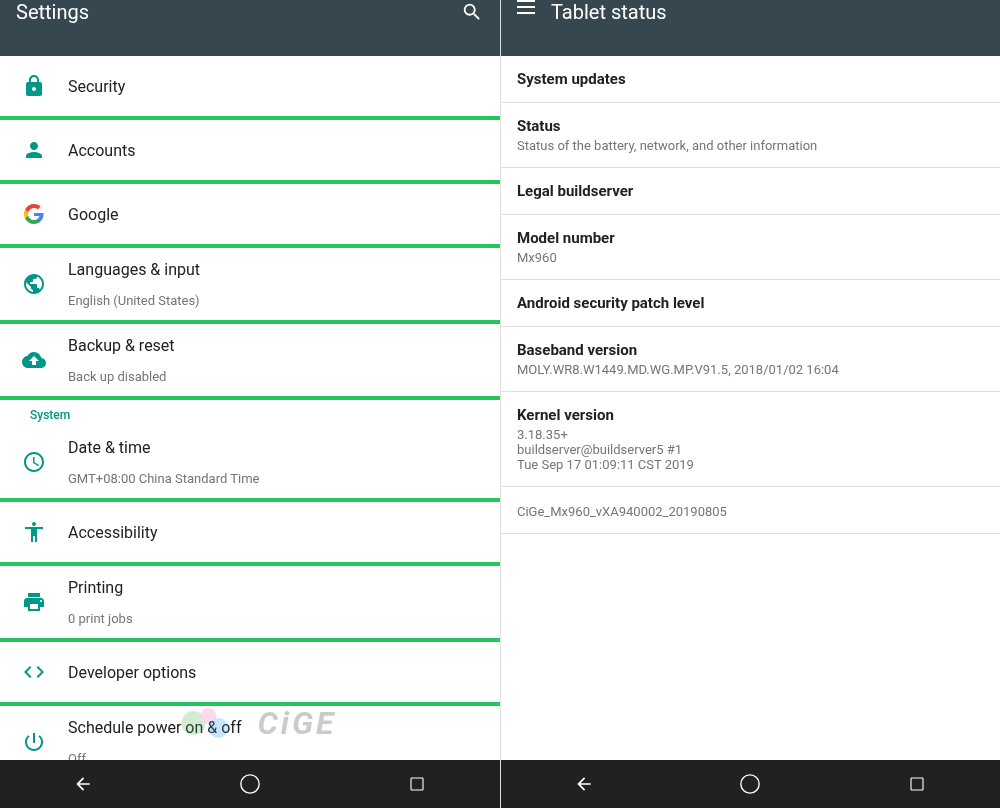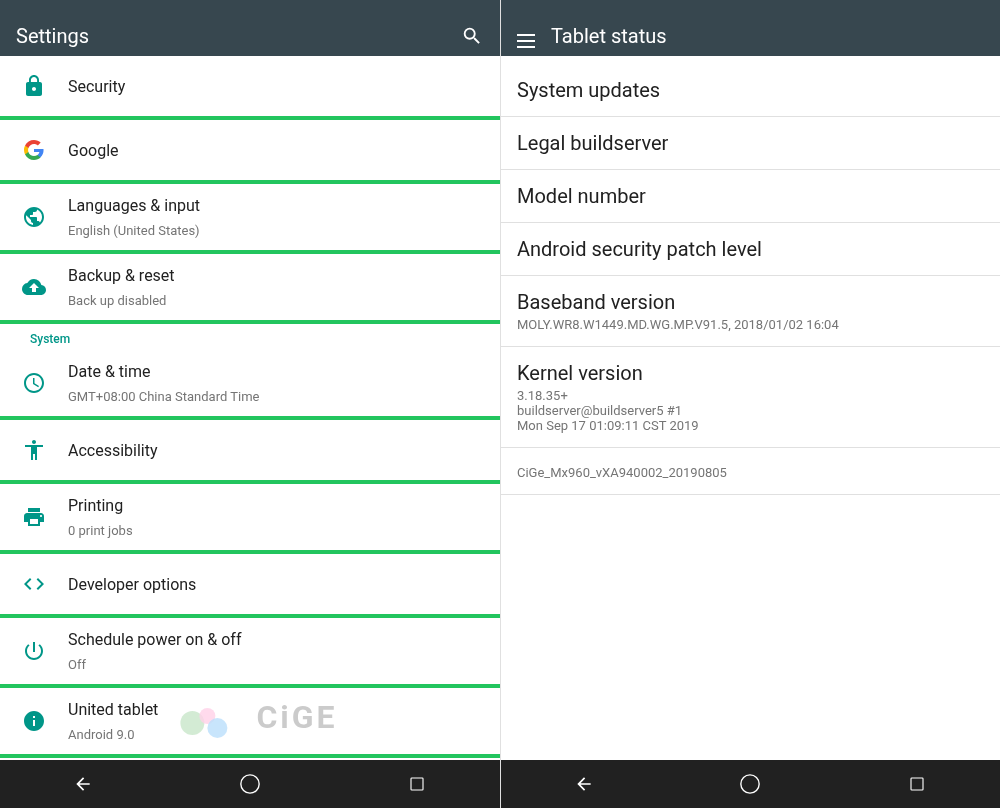--- a/index.html
+++ b/index.html
@@ -15,31 +15,30 @@
     }
 
     
     .right-panel {
       width: 500px;
       background: #fff;
       display: flex;
       flex-direction: column;
       height: 808px;
       border-left: 1px solid #e0e0e0;
-      gap: 8px;
     }
 
     
     .top-bar {
       background: #37474f;
       color: #fff;
       height: 56px;
       display: flex;
-      align-items: flex-end;
-      padding: 8px 16px;
+      align-items: flex-start;
+      padding: 0 16px;
       flex-shrink: 0;
     }
     .top-bar-title {
       font-size: 20px;
       font-weight: 400;
       flex: 1;
     }
     .top-bar-icon {
       width: 24px;
       height: 24px;
@@ -110,21 +109,21 @@
 
     .item-title {
       font-size: 16px;
       color: #212121;
       font-weight: 400;
     }
 
     .item-subtitle {
       font-size: 13px;
       color: #757575;
-      margin-top: 8px;
+      margin-top: 14px;
     }
 
     
     .bottom-nav {
       background: #212121;
       height: 48px;
       display: flex;
       align-items: center;
       justify-content: space-around;
       flex-shrink: 0;
@@ -145,23 +144,23 @@
       overflow-y: auto;
     }
 
     .status-item {
       padding: 14px 16px;
       border-bottom: 1px solid #e0e0e0;
       cursor: pointer;
     }
 
     .status-item-title {
-      font-size: 20px;
+      font-size: 15px;
       color: #212121;
-      font-weight: 400;
+      font-weight: 700;
     }
 
     .status-item-subtitle {
       font-size: 13px;
       color: #757575;
       margin-top: 3px;
     }
   </style>
 </head>
 <body>
@@ -183,20 +182,30 @@
       <div class="item-icon">
         <svg viewBox="0 0 24 24">
             <path d="M18 8h-1V6c0-2.76-2.24-5-5-5S7 3.24 7 6v2H6c-1.1 0-2 .9-2 2v10c0 1.1.9 2 2 2h12c1.1 0 2-.9 2-2V10c0-1.1-.9-2-2-2zM12 17c-1.1 0-2-.9-2-2s.9-2 2-2 2 .9 2 2-.9 2-2 2zm3.1-9H8.9V6c0-1.71 1.39-3.1 3.1-3.1 1.71 0 3.1 1.39 3.1 3.1v2z"></path>
           </svg>
       </div>
       <div class="item-text">
         <span class="item-title">Security</span>
       </div>
     </div>
 
+    <div class="settings-item">
+      <div class="item-icon">
+        <svg viewBox="0 0 24 24">
+            <path d="M12 12c2.21 0 4-1.79 4-4s-1.79-4-4-4-4 1.79-4 4 1.79 4 4 4zm0 2c-2.67 0-8 1.34-8 4v2h16v-2c0-2.66-5.33-4-8-4z"></path>
+          </svg>
+      </div>
+      <div class="item-text">
+        <span class="item-title">Accounts</span>
+      </div>
+    </div>
 
     <div class="settings-item">
       <div class="item-icon">
         <svg viewBox="0 0 24 24" width="24" height="24">
           <path d="M21.35 11.1H12v2.8h5.35c-.23 1.23-.94 2.27-2 2.98v2.47h3.23c1.89-1.74 2.98-4.3 2.98-7.25 0-.5-.04-.98-.21-1z" fill="#4285F4"></path>
           <path d="M12 22c2.7 0 4.96-.9 6.62-2.42l-3.23-2.47c-.9.6-2.04.95-3.39.95-2.61 0-4.82-1.76-5.61-4.13H3.05v2.55C4.7 19.98 8.1 22 12 22z" fill="#34A853"></path>
           <path d="M6.39 13.93A6.04 6.04 0 0 1 6.06 12c0-.67.12-1.32.33-1.93V7.52H3.05A9.96 9.96 0 0 0 2 12c0 1.61.39 3.13 1.05 4.48l3.34-2.55z" fill="#FBBC05"></path>
           <path d="M12 5.94c1.47 0 2.79.5 3.83 1.5l2.87-2.87C16.96 2.99 14.7 2 12 2 8.1 2 4.7 4.02 3.05 7.52l3.34 2.55C7.18 7.7 9.39 5.94 12 5.94z" fill="#EA4335"></path>
         </svg>
       </div>
@@ -332,44 +341,49 @@
     </div>
     <span class="top-bar-title">Tablet status</span>
   </div>
 
   <div class="tablet-status-list">
 
     <div class="status-item">
       <div class="status-item-title">System updates</div>
     </div>
 
+    <div class="status-item">
+      <div class="status-item-title">Status</div>
+      <div class="status-item-subtitle">Status of the battery, network, and other information</div>
+    </div>
 
     <div class="status-item">
       <div class="status-item-title">Legal buildserver</div>
     </div>
 
     <div class="status-item">
       <div class="status-item-title">Model number</div>
+      <div class="status-item-subtitle">Mx960</div>
     </div>
 
 
     <div class="status-item">
       <div class="status-item-title">Android security patch level</div>
     </div>
 
     <div class="status-item">
       <div class="status-item-title">Baseband version</div>
       <div class="status-item-subtitle">MOLY.WR8.W1449.MD.WG.MP.V91.5, 2018/01/02 16:04</div>
     </div>
 
     <div class="status-item">
       <div class="status-item-title">Kernel version</div>
       <div class="status-item-subtitle" style="white-space: pre-line;">3.18.35+
 buildserver@buildserver5 #1
-Mon Sep 17 01:09:11 CST 2019</div>
+Tue Sep 17 01:09:11 CST 2019</div>
     </div>
 
     <div class="status-item">
       <div class="status-item-subtitle">CiGe_Mx960_vXA940002_20190805</div>
     </div>
 
   </div>
 
   <div class="bottom-nav">
     <div class="nav-btn">
@@ -383,20 +397,20 @@
         </svg>
     </div>
     <div class="nav-btn">
       <svg viewBox="0 0 24 24" fill="none" stroke="white" stroke-width="1.5" width="18" height="18">
           <rect x="4" y="4" width="16" height="16" rx="1"></rect>
         </svg>
     </div>
   </div>
 </div>
 
-<div style="position:fixed; bottom:60px; left:250px; transform:translateX(-50%); pointer-events:none; z-index:999; display:flex; gap:14px; opacity:0.3;">
+<div style="position:fixed; bottom:60px; left:250px; transform:translateX(-50%); pointer-events:none; z-index:999; display:flex; align-items:center; gap:14px; opacity:0.3;font-style:italic;">
   <svg width="80" height="50" viewBox="0 0 80 50">
     <circle cx="30" cy="25" r="12" fill="#4CAF50" opacity="0.8"></circle>
     <circle cx="45" cy="18" r="8" fill="#FF69B4" opacity="0.8"></circle>
     <circle cx="55" cy="30" r="10" fill="#2196F3" opacity="0.8"></circle>
   </svg>
   <span style="font-size:32px; font-weight:700; color:#555; letter-spacing:3px;">CiGE</span>
 </div>
 
 </body></html>

